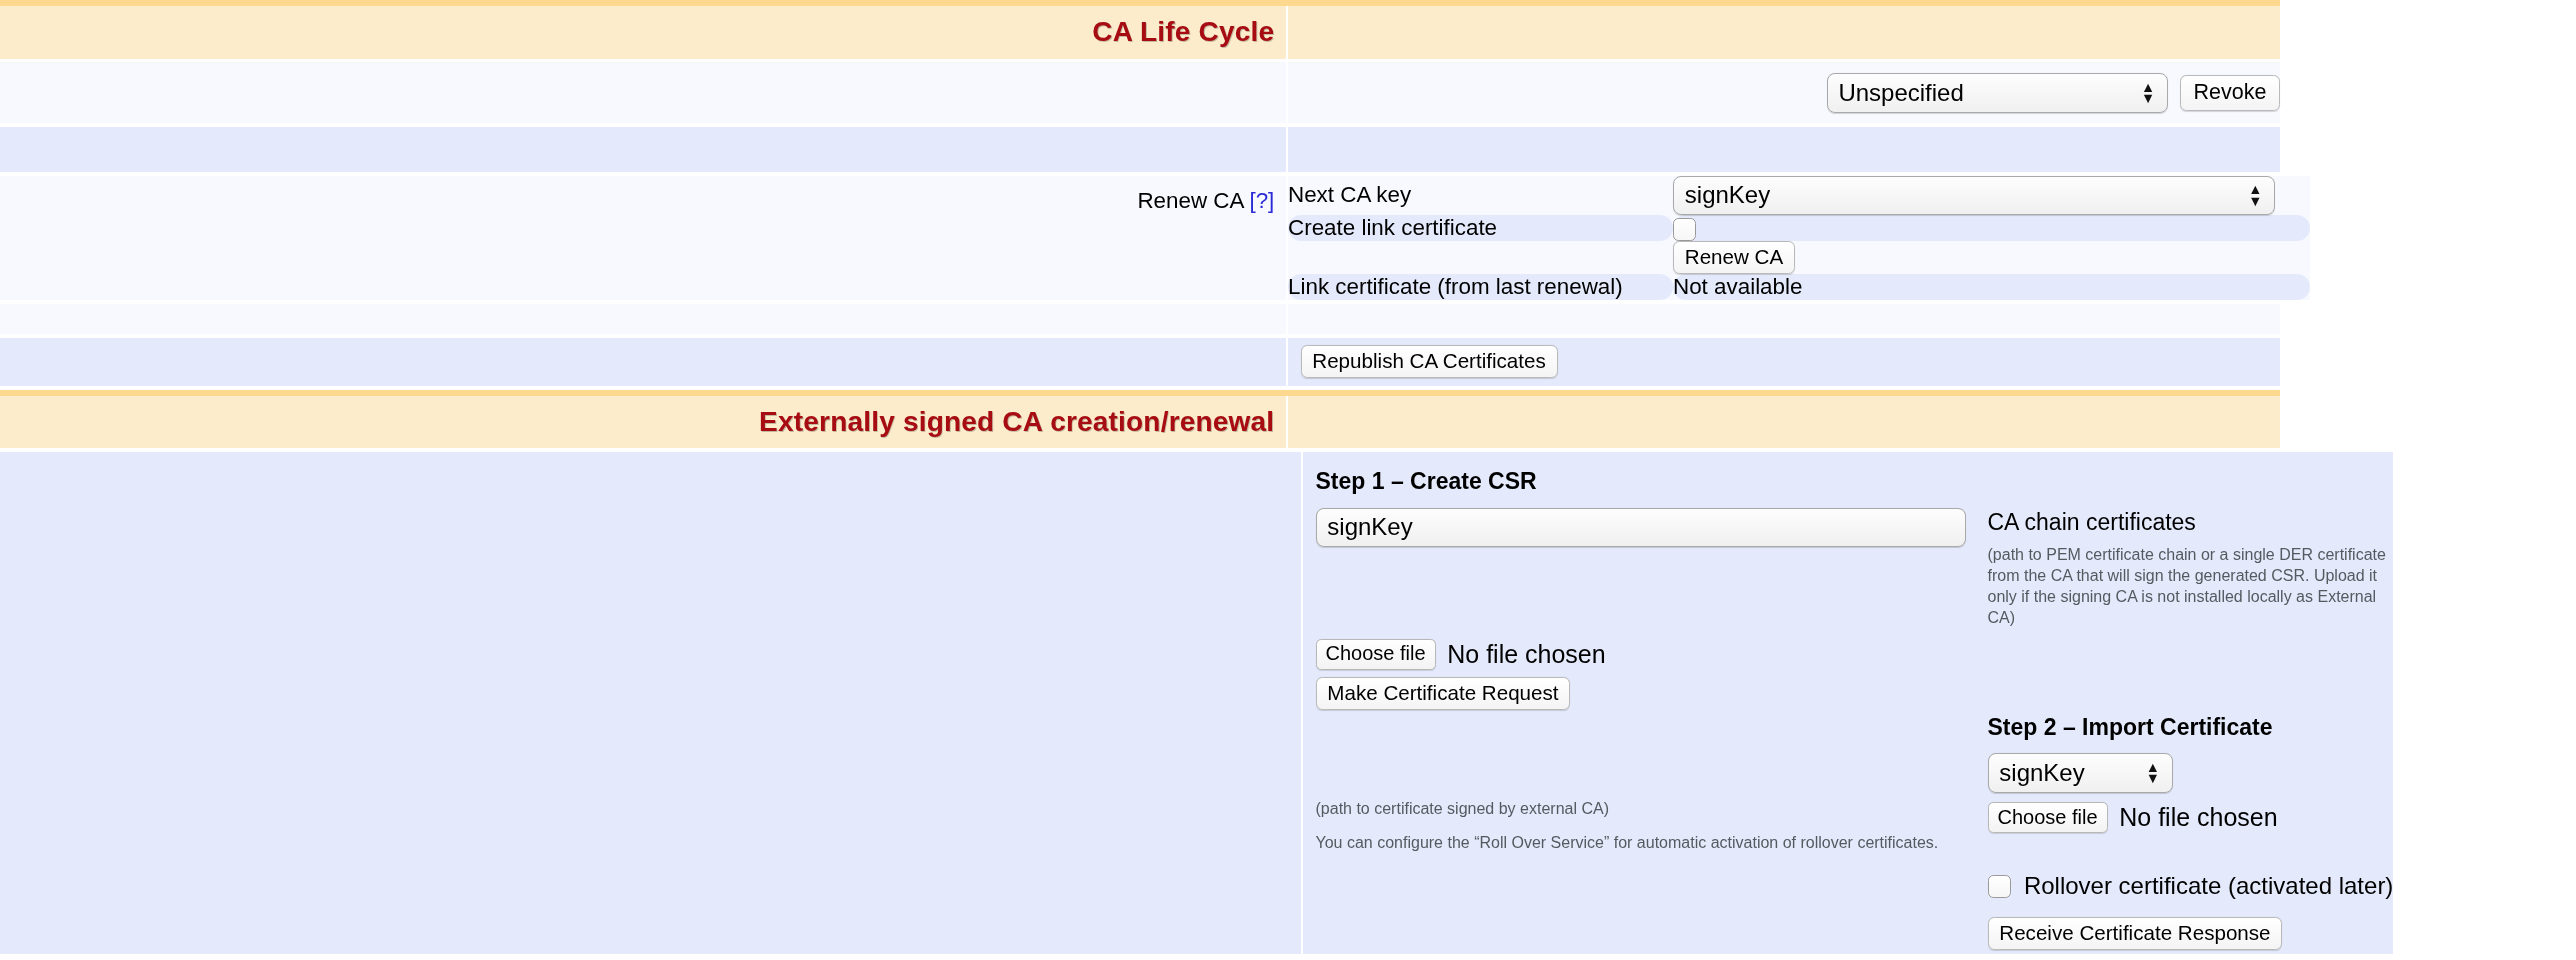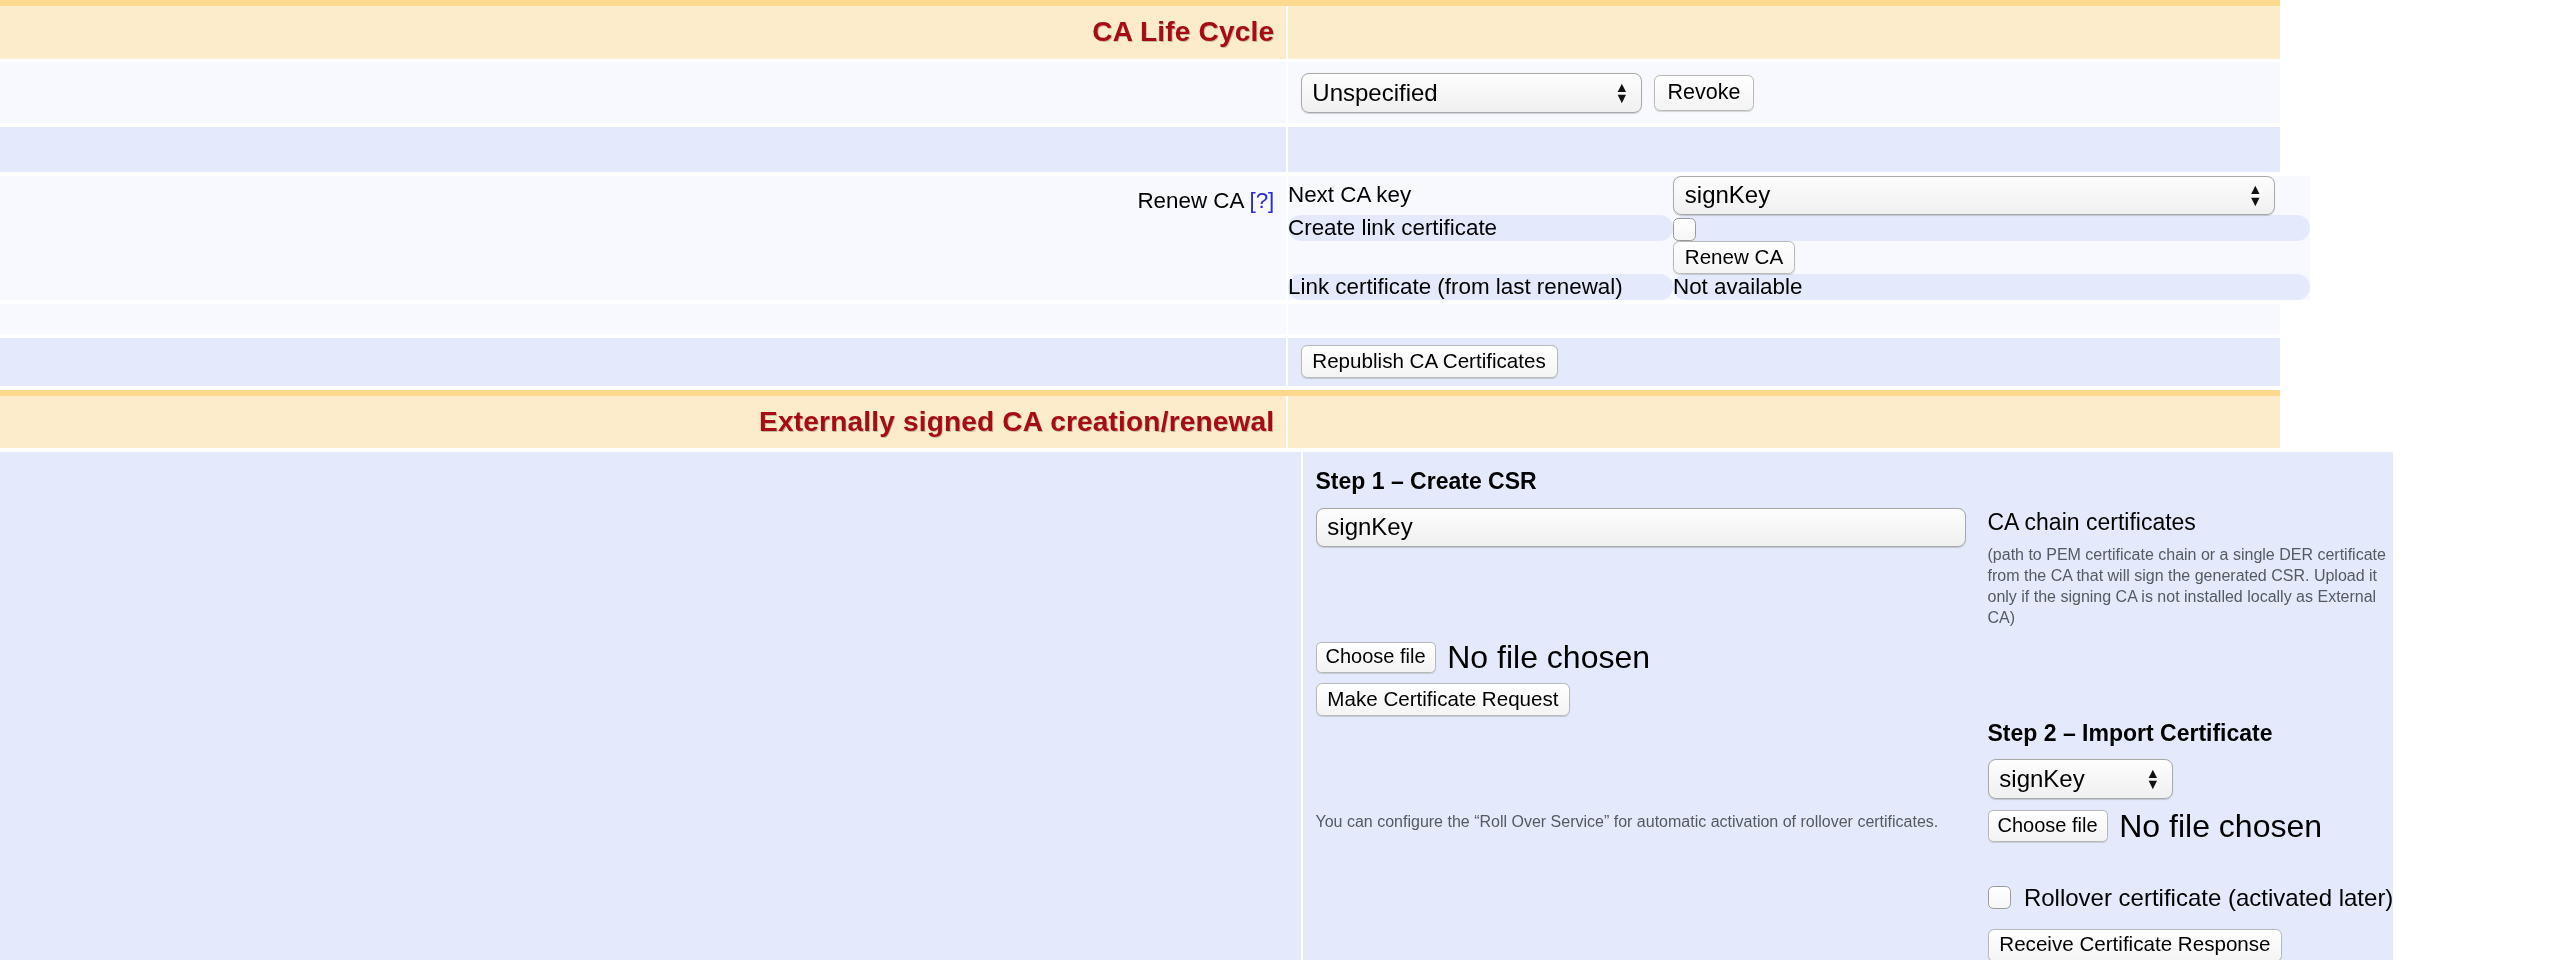--- a/index.html
+++ b/index.html
@@ -56,20 +56,21 @@
   }
 
   .rowgap { height: 3.6px; background: #ffffff; width: 100%; }
 
   
   .revoke-right {
     display: flex;
     align-items: center;
     padding: 10.8px 0 10.8px 12.5px;
     gap: 12.5px;
+    justify-content: flex-end;
   }
 
   
   select.sel {
     font-family: "Liberation Sans", sans-serif;
     font-size: 24px;
     color: #000;
     background: linear-gradient(#fdfdfd, #f0f0f0);
     border: 1.8px solid #a9a9a9;
     border-radius: 8px;
@@ -118,21 +119,21 @@
     font-size: 20px;
     color: #000;
     background: linear-gradient(#ffffff, #f3f3f3);
     border: 1.8px solid #b7b7b7;
     border-radius: 5.4px;
     padding: 2.7px 9px 3.6px 9px;
     box-shadow: 0 0.9px 0.9px rgba(0,0,0,0.13);
     white-space: nowrap;
     cursor: pointer;
   }
-  .fname { font-size: 32px; color: #000; white-space: nowrap; text-align: center; }
+  .fname { font-size: 25px; color: #000; white-space: nowrap; text-align: center; }
 
   .cbox {
     width: 23px;
     height: 23px;
     box-sizing: border-box;
     border: 1.8px solid #9a9a9a;
     border-radius: 5.4px;
     background: linear-gradient(#ffffff, #f6f6f6);
     display: inline-block;
     vertical-align: middle;
@@ -353,20 +354,21 @@
               <option>signKey</option>
             </select>
             <span class="arrows">
                 <span>▲</span>
                 <span>▼</span>
               </span>
           </span>
         </div>
 
         <div>
+          <div class="hint">(path to certificate signed by external CA)</div>
           <div class="hint" style="padding-top:9px">You can configure the “Roll Over Service” for automatic activation of rollover certificates.</div>
         </div>
         <div style="align-self:start; padding-top:5.4px;">
           <div class="filewrap">
             <span class="chooser">Choose file</span>
             <span class="fname">No file chosen</span>
           </div>
           <div class="cb-line" style="margin-top:39px;">
             <span class="cbox"></span>
             <span class="cb-text">Rollover certificate (activated later)</span>

